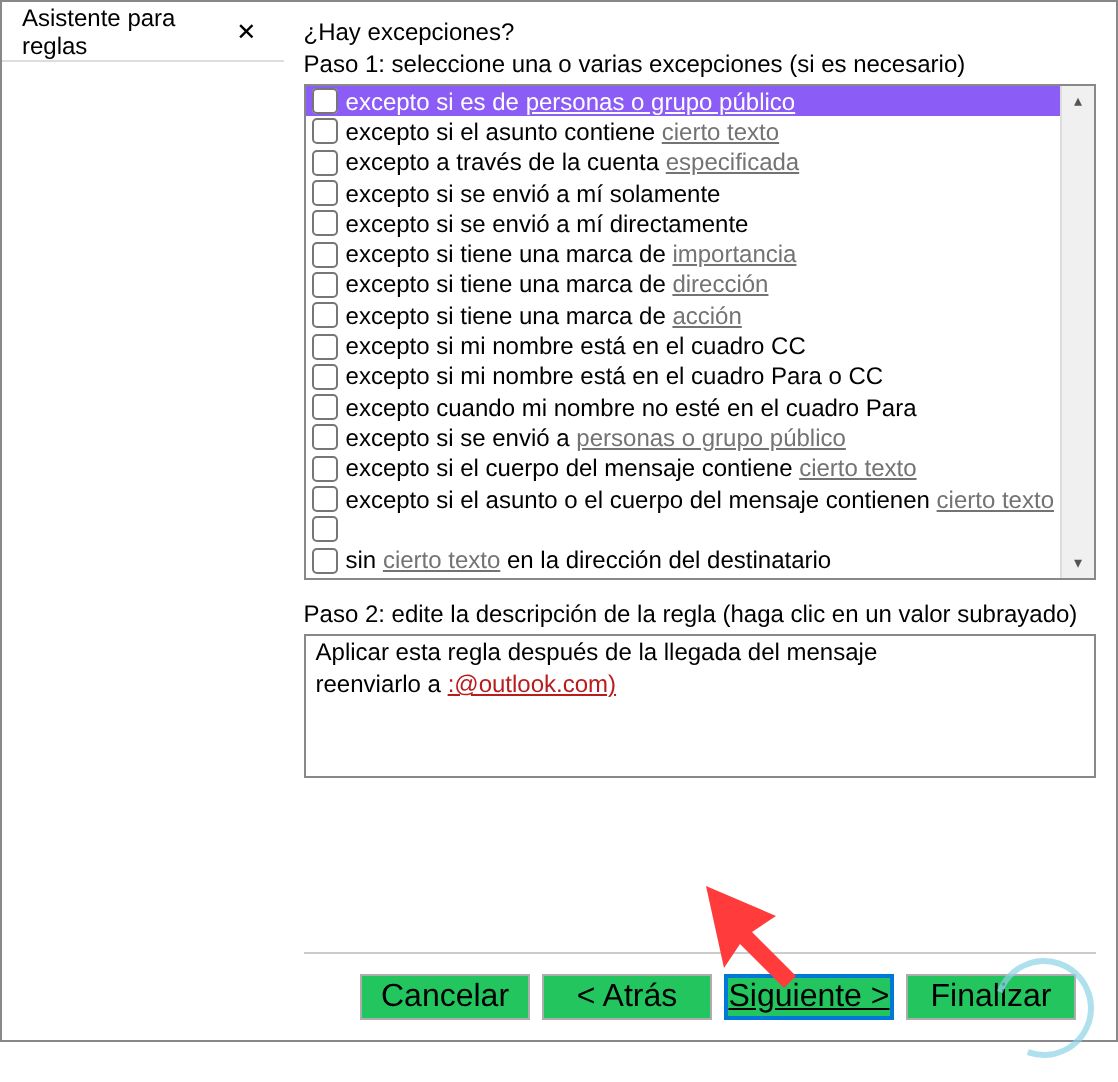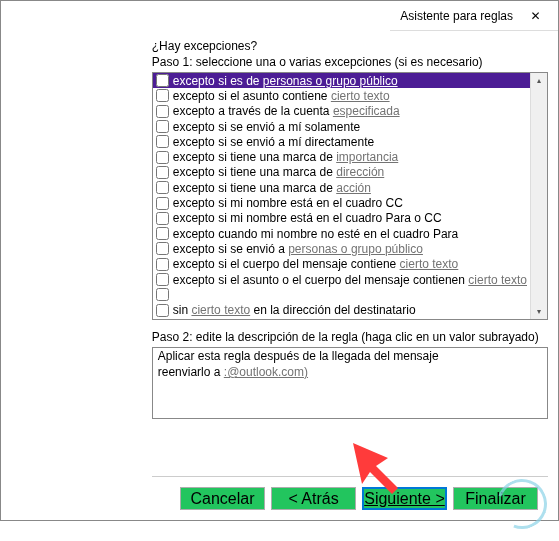--- a/index.html
+++ b/index.html
@@ -1,36 +1,36 @@
 <!DOCTYPE html>
 <html><head>
 <meta charset="utf-8">
 <style>
   * { box-sizing: border-box; margin: 0; padding: 0; }
   body { font-family: "Segoe UI", Tahoma, sans-serif; font-size: 12px; background: #fff; width: 559px; height: 541px; position: relative; }
-  .win { width: 559px; height: 521px; border: 1px solid #888; background: #fff; display: flex; flex-direction: column; align-items: flex-end; }
+  .win { width: 559px; height: 521px; border: 1px solid #888; background: #fff; display: flex; flex-direction: row; }
   .titlebar { height: 30px; display: flex; align-items: center; padding: 0 0 0 10px; border-bottom: 1px solid #ddd; }
   .titlebar .title { font-size: 12px; }
   .titlebar .close { margin-left: auto; width: 45px; height: 30px; display: flex; align-items: center; justify-content: center; }
   .body { padding: 8px 10px 0 10px; flex: 1; display: flex; flex-direction: column; }
   .q { margin-bottom: 2px; }
   .step { margin-bottom: 3px; }
   .listbox { border: 1px solid #888; background: #fff; height: 248px; position: relative; display: flex; }
   .list-inner { flex: 1; overflow: hidden; }
   .row { display: flex; align-items: center; padding: 0 3px; height: 15.3px; white-space: nowrap; }
-  .row.selected { background: #4c1d95; color: #fff; }
+  .row.selected { background: #8b5cf6; color: #fff; }
   .row input[type="checkbox"] { width: 13px; height: 13px; margin-right: 4px; }
   .row .txt a { color: #737373; text-decoration: underline; }
   .row.selected .txt a { color: #fff; }
   .scrollbar { width: 17px; background: #f0f0f0; border-left: 1px solid #ddd; display:flex; flex-direction:column; align-items:center; justify-content:space-between; }
   .sb-btn { width:15px; height:15px; display:flex; align-items:center; justify-content:center; font-size:8px; color:#555; }
   .step2 { margin-top: 10px; }
   .descbox { border: 1px solid #888; background: #fff; height: 72px; padding: 0 5px; margin-top: 3px; }
   .descbox .line { line-height: 16px; }
-  .descbox a { color: #737373; text-decoration: underline; }
+  .descbox a { color: #b91c1c; text-decoration: underline; }
   .footer { border-top: 1px solid #ccc; padding: 10px; display: flex; justify-content: flex-end; gap: 6px; margin-top: auto; }
   .btn { min-width: 85px; height: 23px; border: 1px solid #adadad; background: #22c55e; font-size: 16px; cursor: pointer; }
   .btn.primary { border: 2px solid #0078d7; text-decoration: underline; }
   .arrow { position: absolute; left: 348px; top: 438px; width: 60px; height: 60px; pointer-events: none; }
   .watermark { position:absolute; right:12px; bottom:12px; width:50px; height:50px; border:3px solid #8dd3e8; border-radius:50%; border-left-color:transparent; transform:rotate(-25deg); opacity:0.7; pointer-events:none;}
 </style>
 </head>
 <body>
 
 <div class="win">

